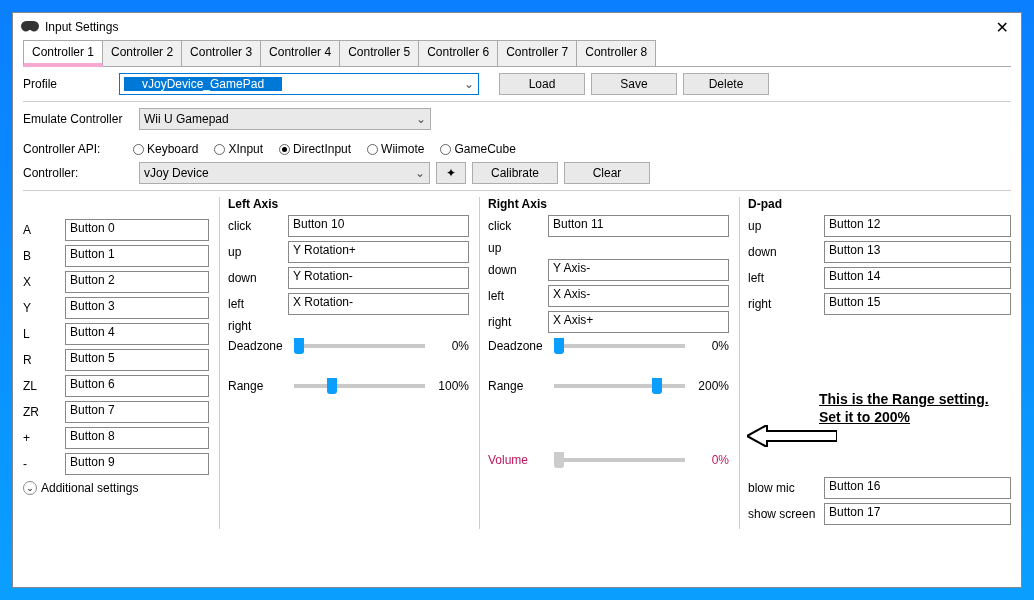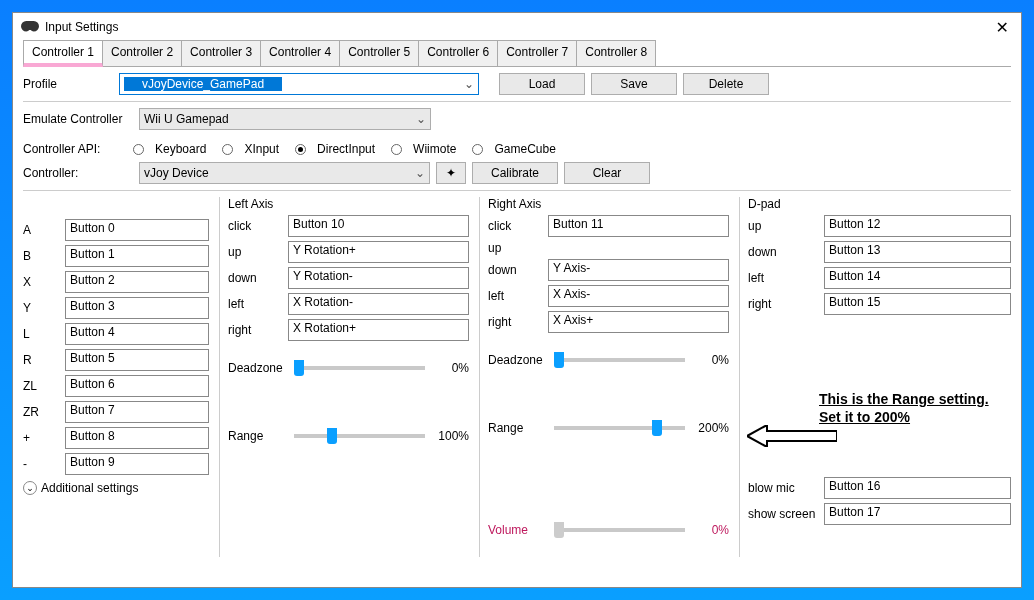--- a/index.html
+++ b/index.html
@@ -23,35 +23,35 @@
   .profile-combo .sel { background: #0078d7; color: #ffffff; padding: 0 18px; }
   .combo-btn { margin-left: auto; color:#555; }
   .btn { width: 86px; height: 22px; background: #e9e9e9; border: 1px solid #adadad; display:flex;align-items:center;justify-content:center; cursor:pointer; }
   .btn.sm { width: 30px; }
   .divider { border-top: 1px solid #ccc; margin-top: 6px; }
 
   .emu-lbl { width: 110px; }
   .emu-combo { width: 292px; height: 22px; border:1px solid #adadad; background:#e9e9e9; display:flex;align-items:center;padding:0 4px; }
   .api-row { margin-top: 12px; display:flex; align-items:flex-end; gap:10px; }
   .api-row .lbl { width: 100px; }
-  .radio { display:flex; align-items:center; gap:11px; margin-right:6px; }
+  .radio { display:flex; align-items:center; gap:3px; margin-right:6px; }
   .radio .dot { width:11px;height:11px;border:1px solid #666;border-radius:50%; display:flex;align-items:center;justify-content:center; }
   .radio.checked .dot::after { content:""; width:5px;height:5px;background:#000;border-radius:50%; }
 
   .ctrl-combo { width: 291px; height:22px; border:1px solid #adadad; background:#e9e9e9; display:flex;align-items:center;padding:0 4px; }
 
   .cols { display:grid; grid-template-columns: 186px 250px 250px 1fr; gap: 10px; margin-top: 6px; }
   .sep { border-left: 1px solid #ccc; padding-left: 8px; }
-  .sec-title { font-weight: normal; margin-bottom: 4px; }
+  .sec-title { font-weight: bold; margin-bottom: 4px; }
   .bindrow { display:flex; align-items:center; margin: 4px 0; }
   .bindrow .key { width: 42px; }
   .bindrow .rkey { width: 60px; }
   .bindrow .dkey { width: 76px; }
   .bindbox { flex:1; height:22px; border:1px solid #888; padding:1px 4px; background:#fff; cursor:pointer; white-space:nowrap; overflow:hidden; }
-  .slidrow { display:flex; align-items:center; margin: 20px 0; }
+  .slidrow { display:flex; align-items:center; margin: 6px 0; }
   .slidrow .key { width: 60px; }
   .slider { flex:1; height:4px; background:#c9c9c9; position:relative; margin: 0 6px; }
   .thumb { position:absolute; top:-6px; width:10px; height:16px; background:#0a9fff; border-radius:0 0 3px 3px; }
   .pct { width: 38px; text-align:right; }
   .muted { color:#be185d; }
 
   .add-settings { display:flex; align-items:center; gap:4px; margin-top:6px; cursor:pointer; }
   .chev { width:14px;height:14px;border:1px solid #888;border-radius:50%; display:flex;align-items:center;justify-content:center; font-size:9px; }
 
   .annotation { position:absolute; right:12px; top:378px; width:190px; font-weight:bold; font-size:14px; line-height:1.25;text-decoration:underline; }
@@ -208,21 +208,20 @@
         <div class="bindrow">
             <span class="rkey">down</span>
             <div class="bindbox">Y Rotation-</div>
           </div>
         <div class="bindrow">
             <span class="rkey">left</span>
             <div class="bindbox">X Rotation-</div>
           </div>
         <div class="bindrow">
             <span class="rkey">right</span>
-            <div class="bindbox">X Rotation+</div>
           </div>
         <div class="slidrow">
             <span class="key">Deadzone</span>
             <div class="slider">
               <div class="thumb" style="left:0%"></div>
             </div>
             <span class="pct">0%</span>
           </div>
         <div style="height:14px"></div>
         <div class="slidrow">

